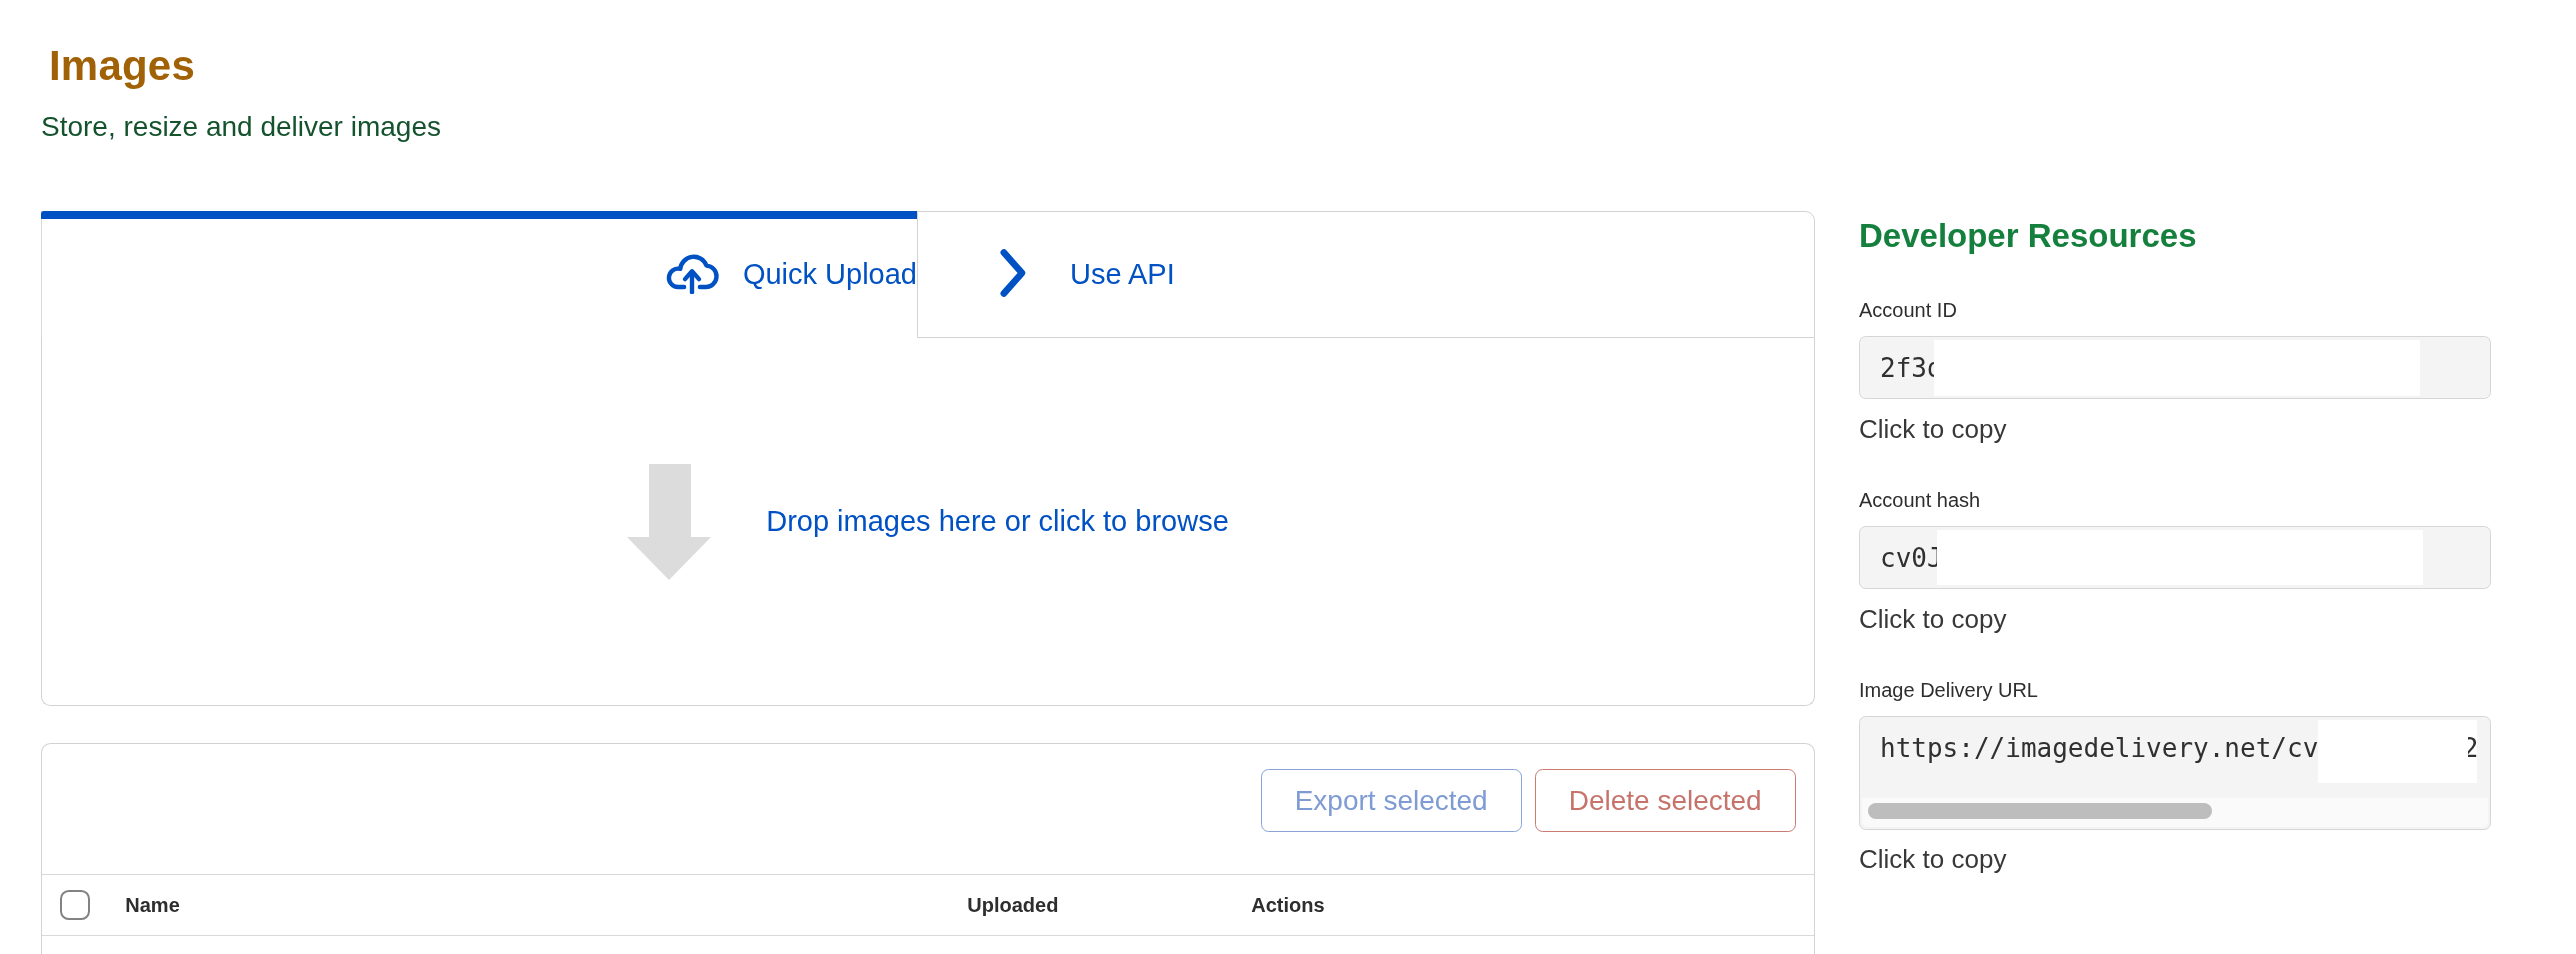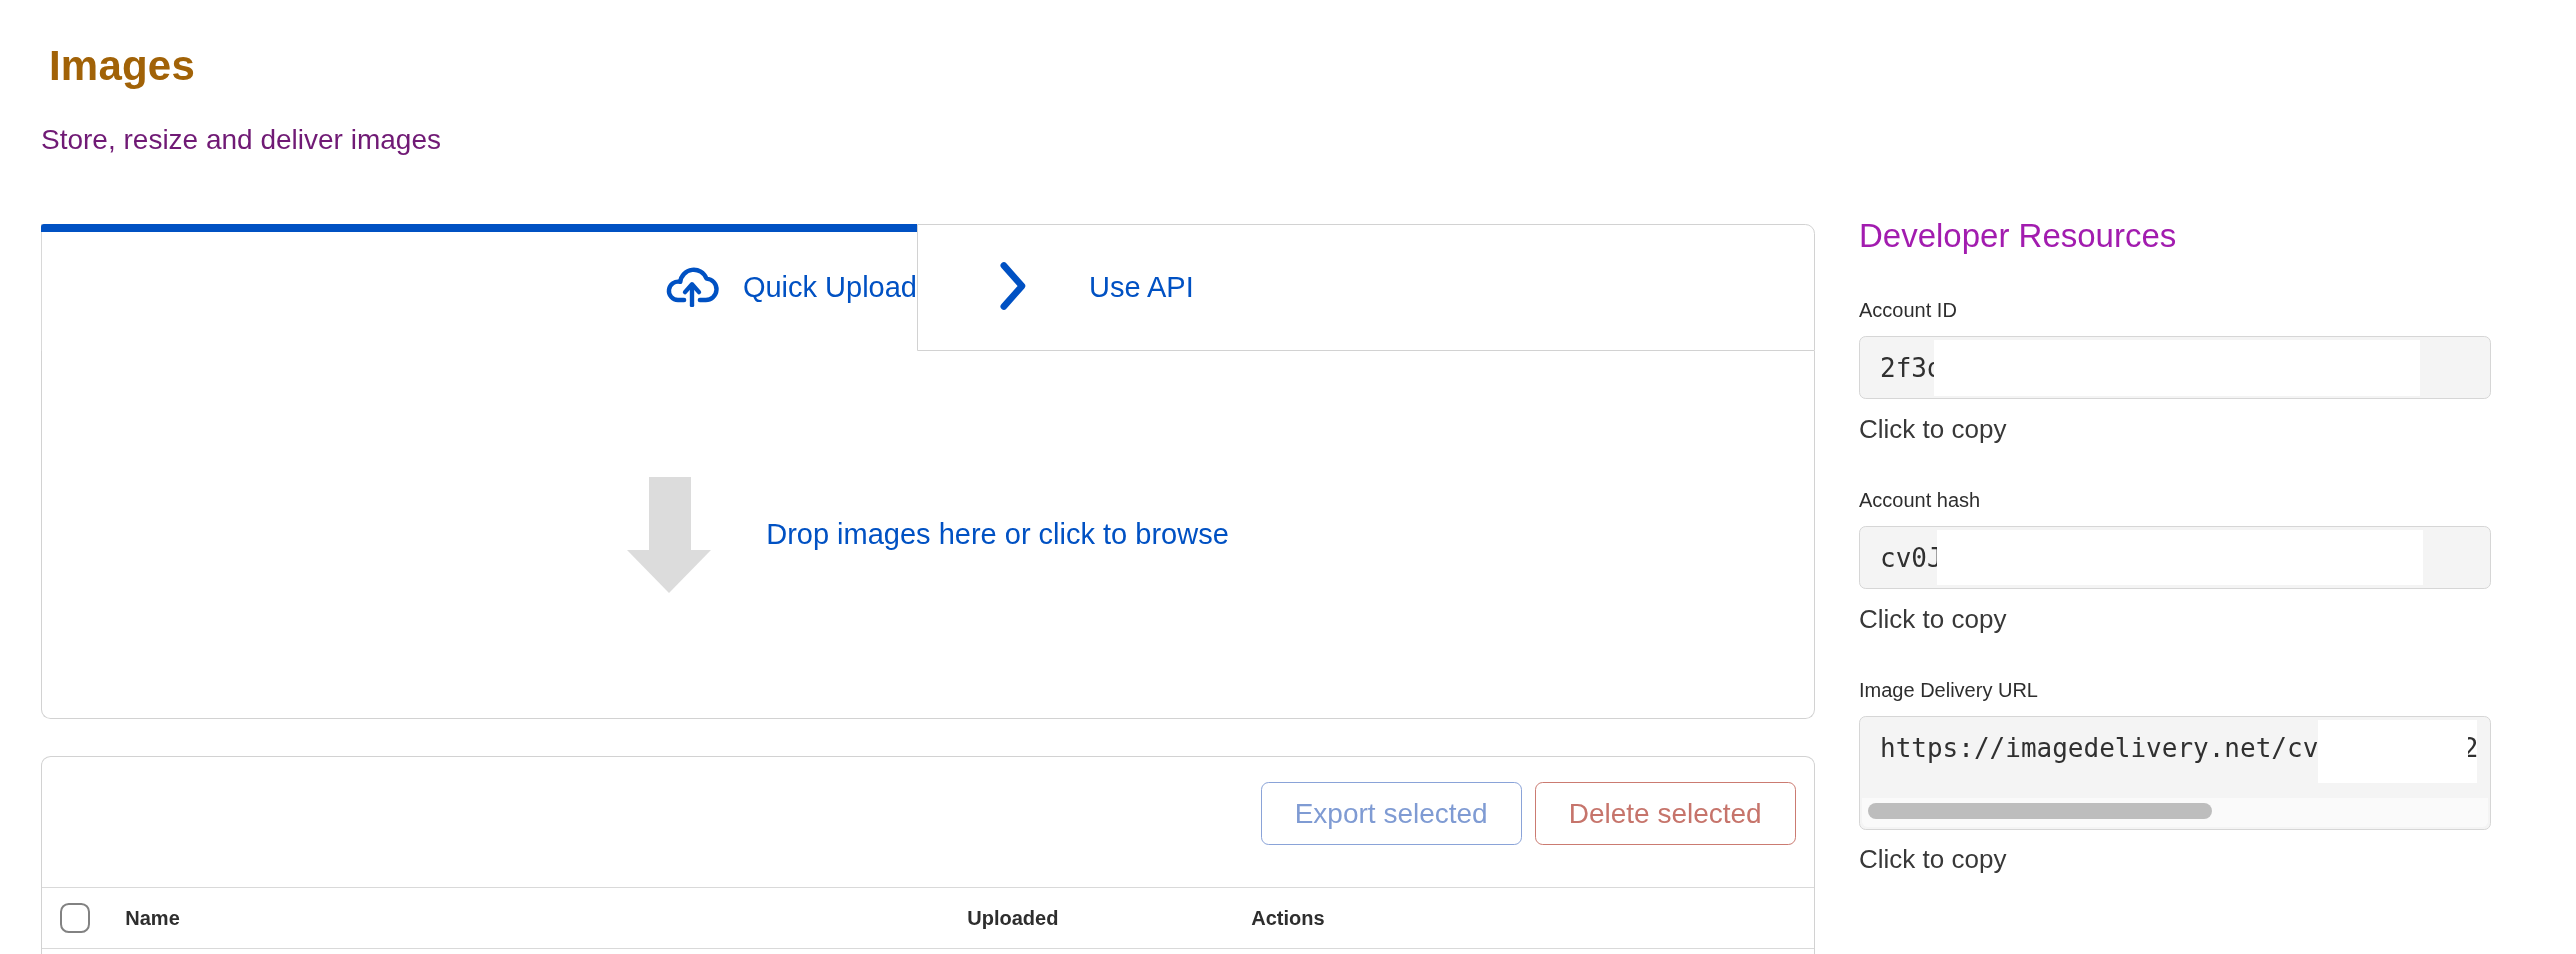--- a/index.html
+++ b/index.html
@@ -5,35 +5,35 @@
   html,body{margin:0;padding:0;}
   body{
     width:2576px;height:954px;position:relative;overflow:hidden;
     background:#ffffff;color:#2b2b2b;
     font-family:"Liberation Sans",sans-serif;
     -webkit-font-smoothing:antialiased;
   }
   
   .main{position:absolute;left:41px;top:0;width:1774px;}
   .page-title{margin:42px 8px 0;font-size:42px;font-weight:700;color:#a16207;letter-spacing:0.2px;}
-  .page-subtitle{margin:34px 0 0;font-size:28px;color:#701a75;}
+  .page-subtitle{margin:21px 0 0;font-size:28px;color:#14532d;}
 
   .upload-card{margin-top:68px;}
   .tab-row{display:flex;height:127px;}
   .tab-active{
     width:876px;box-sizing:border-box;position:relative;background:#fff;
     display:flex;align-items:center;gap:23px;padding-left:62px;
     border-left:1px solid #d8d8d8;cursor:pointer;justify-content:flex-end;
   }
   .tab-active::before{
     content:"";position:absolute;top:0;left:-1px;right:0;height:7.7px;background:#0051c3;
     border-top-left-radius:2.9px;
   }
   .tab-inactive{
-    flex:1;box-sizing:border-box;display:flex;align-items:center;gap:61px;padding-left:81px;
+    flex:1;box-sizing:border-box;display:flex;align-items:center;gap:42px;padding-left:81px;
     border:1px solid #d2d2d2;border-top-right-radius:9.6px;background:#fff;cursor:pointer;
   }
   .tab-label{font-size:29px;color:#0051c3;}
 
   .drop-zone{
     box-sizing:border-box;height:368px;
     border:1px solid #d2d2d2;border-top:none;border-radius:0 0 9.6px 9.6px;
     display:flex;align-items:center;justify-content:center;gap:54px;cursor:pointer;
   }
   .drop-arrow{width:85px;}
@@ -58,21 +58,21 @@
     border-bottom:1px solid #d9d9d9;font-weight:700;font-size:20px;color:#2e2e2e;
   }
   .col-check{width:65px;display:flex;align-items:center;}
   .checkbox{width:30px;height:30px;box-sizing:border-box;border:2.4px solid #828282;border-radius:8.7px;background:#fff;cursor:pointer;}
   .col-name{width:842px;}
   .col-uploaded{width:284px;}
   .col-actions{flex:1;}
 
   
   .sidebar{position:absolute;left:1859px;top:0;width:632px;}
-  .sidebar-heading{margin:217px 0 0;font-size:33px;font-weight:400;color:#a21caf;}
+  .sidebar-heading{margin:217px 0 0;font-size:33px;font-weight:700;color:#15803d;}
   .field-group{margin-top:0;}
   .field-label{margin-top:44px;font-size:20px;color:#2e2e2e;}
   .cred-input{
     margin-top:14.4px;position:relative;box-sizing:border-box;height:63px;
     background:#f4f4f4;border:1px solid #d6d6d6;border-radius:6.7px;
     display:flex;align-items:center;padding:0 20px;overflow:hidden;cursor:pointer;
     font-family:"DejaVu Sans Mono",monospace;font-size:26px;color:#303030;white-space:nowrap;
   }
   .redact{position:absolute;top:2.9px;bottom:2.9px;background:#fff;}
   .redact-id{left:74px;right:70px;}

